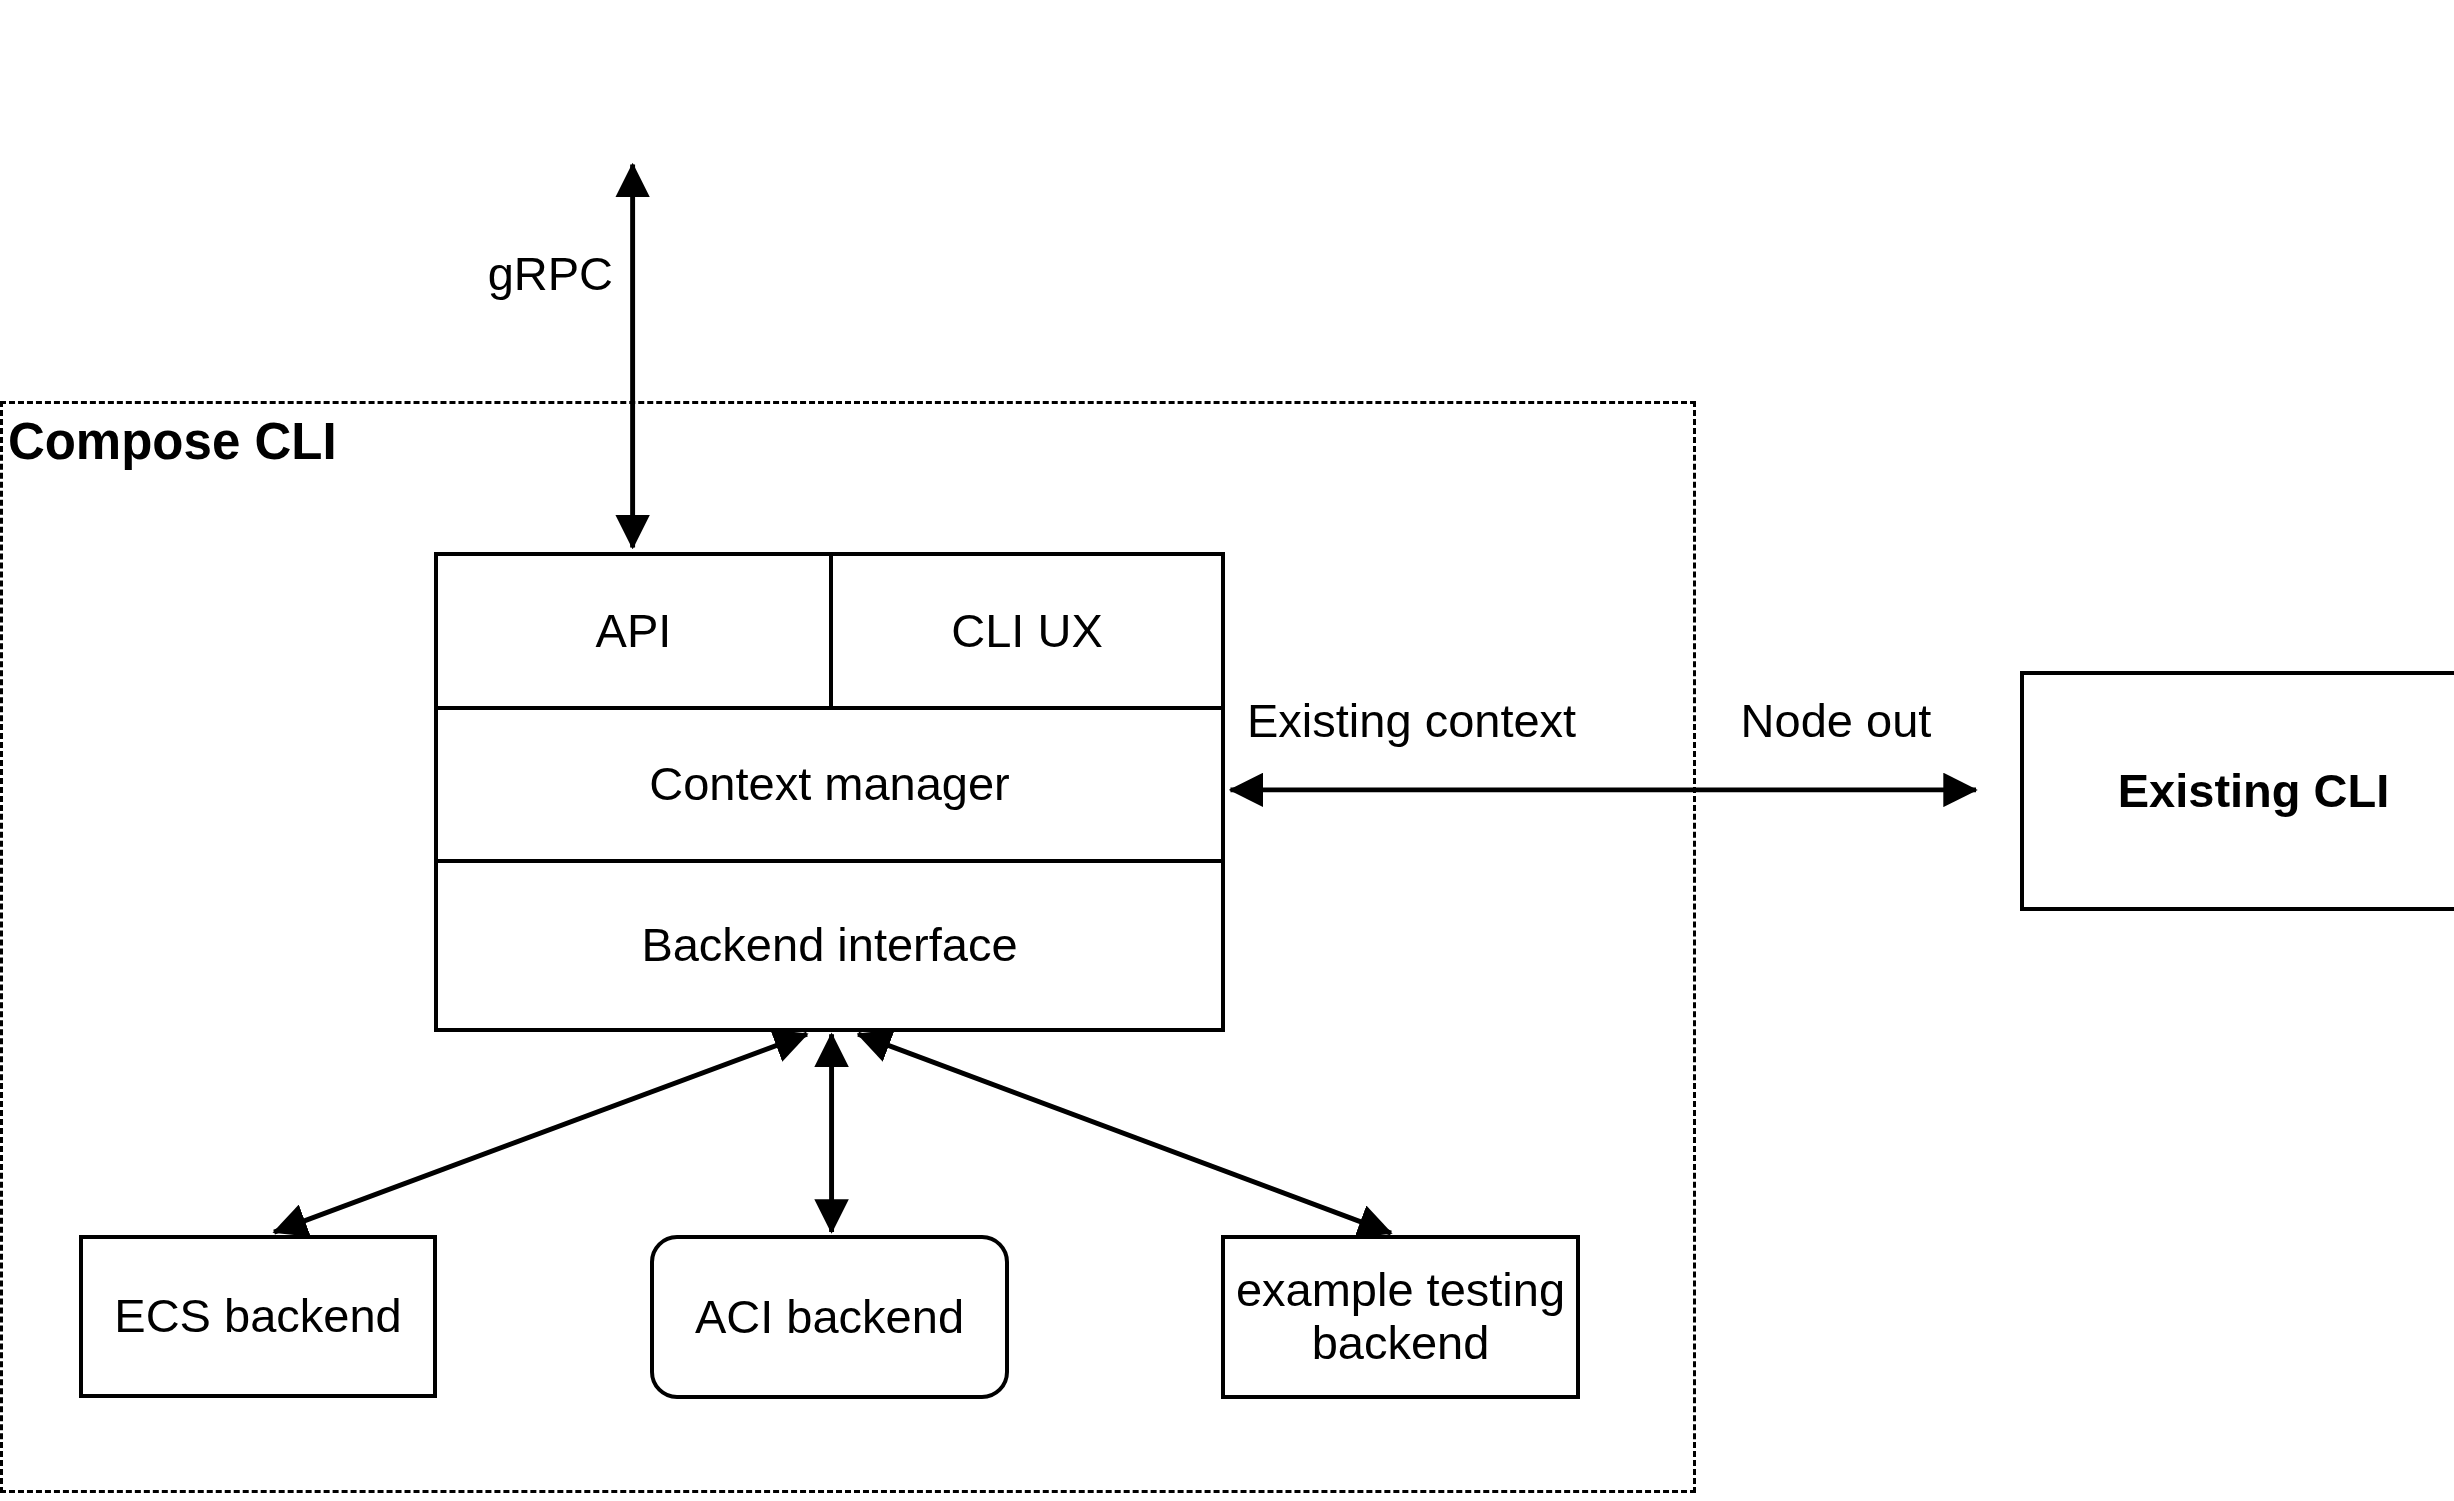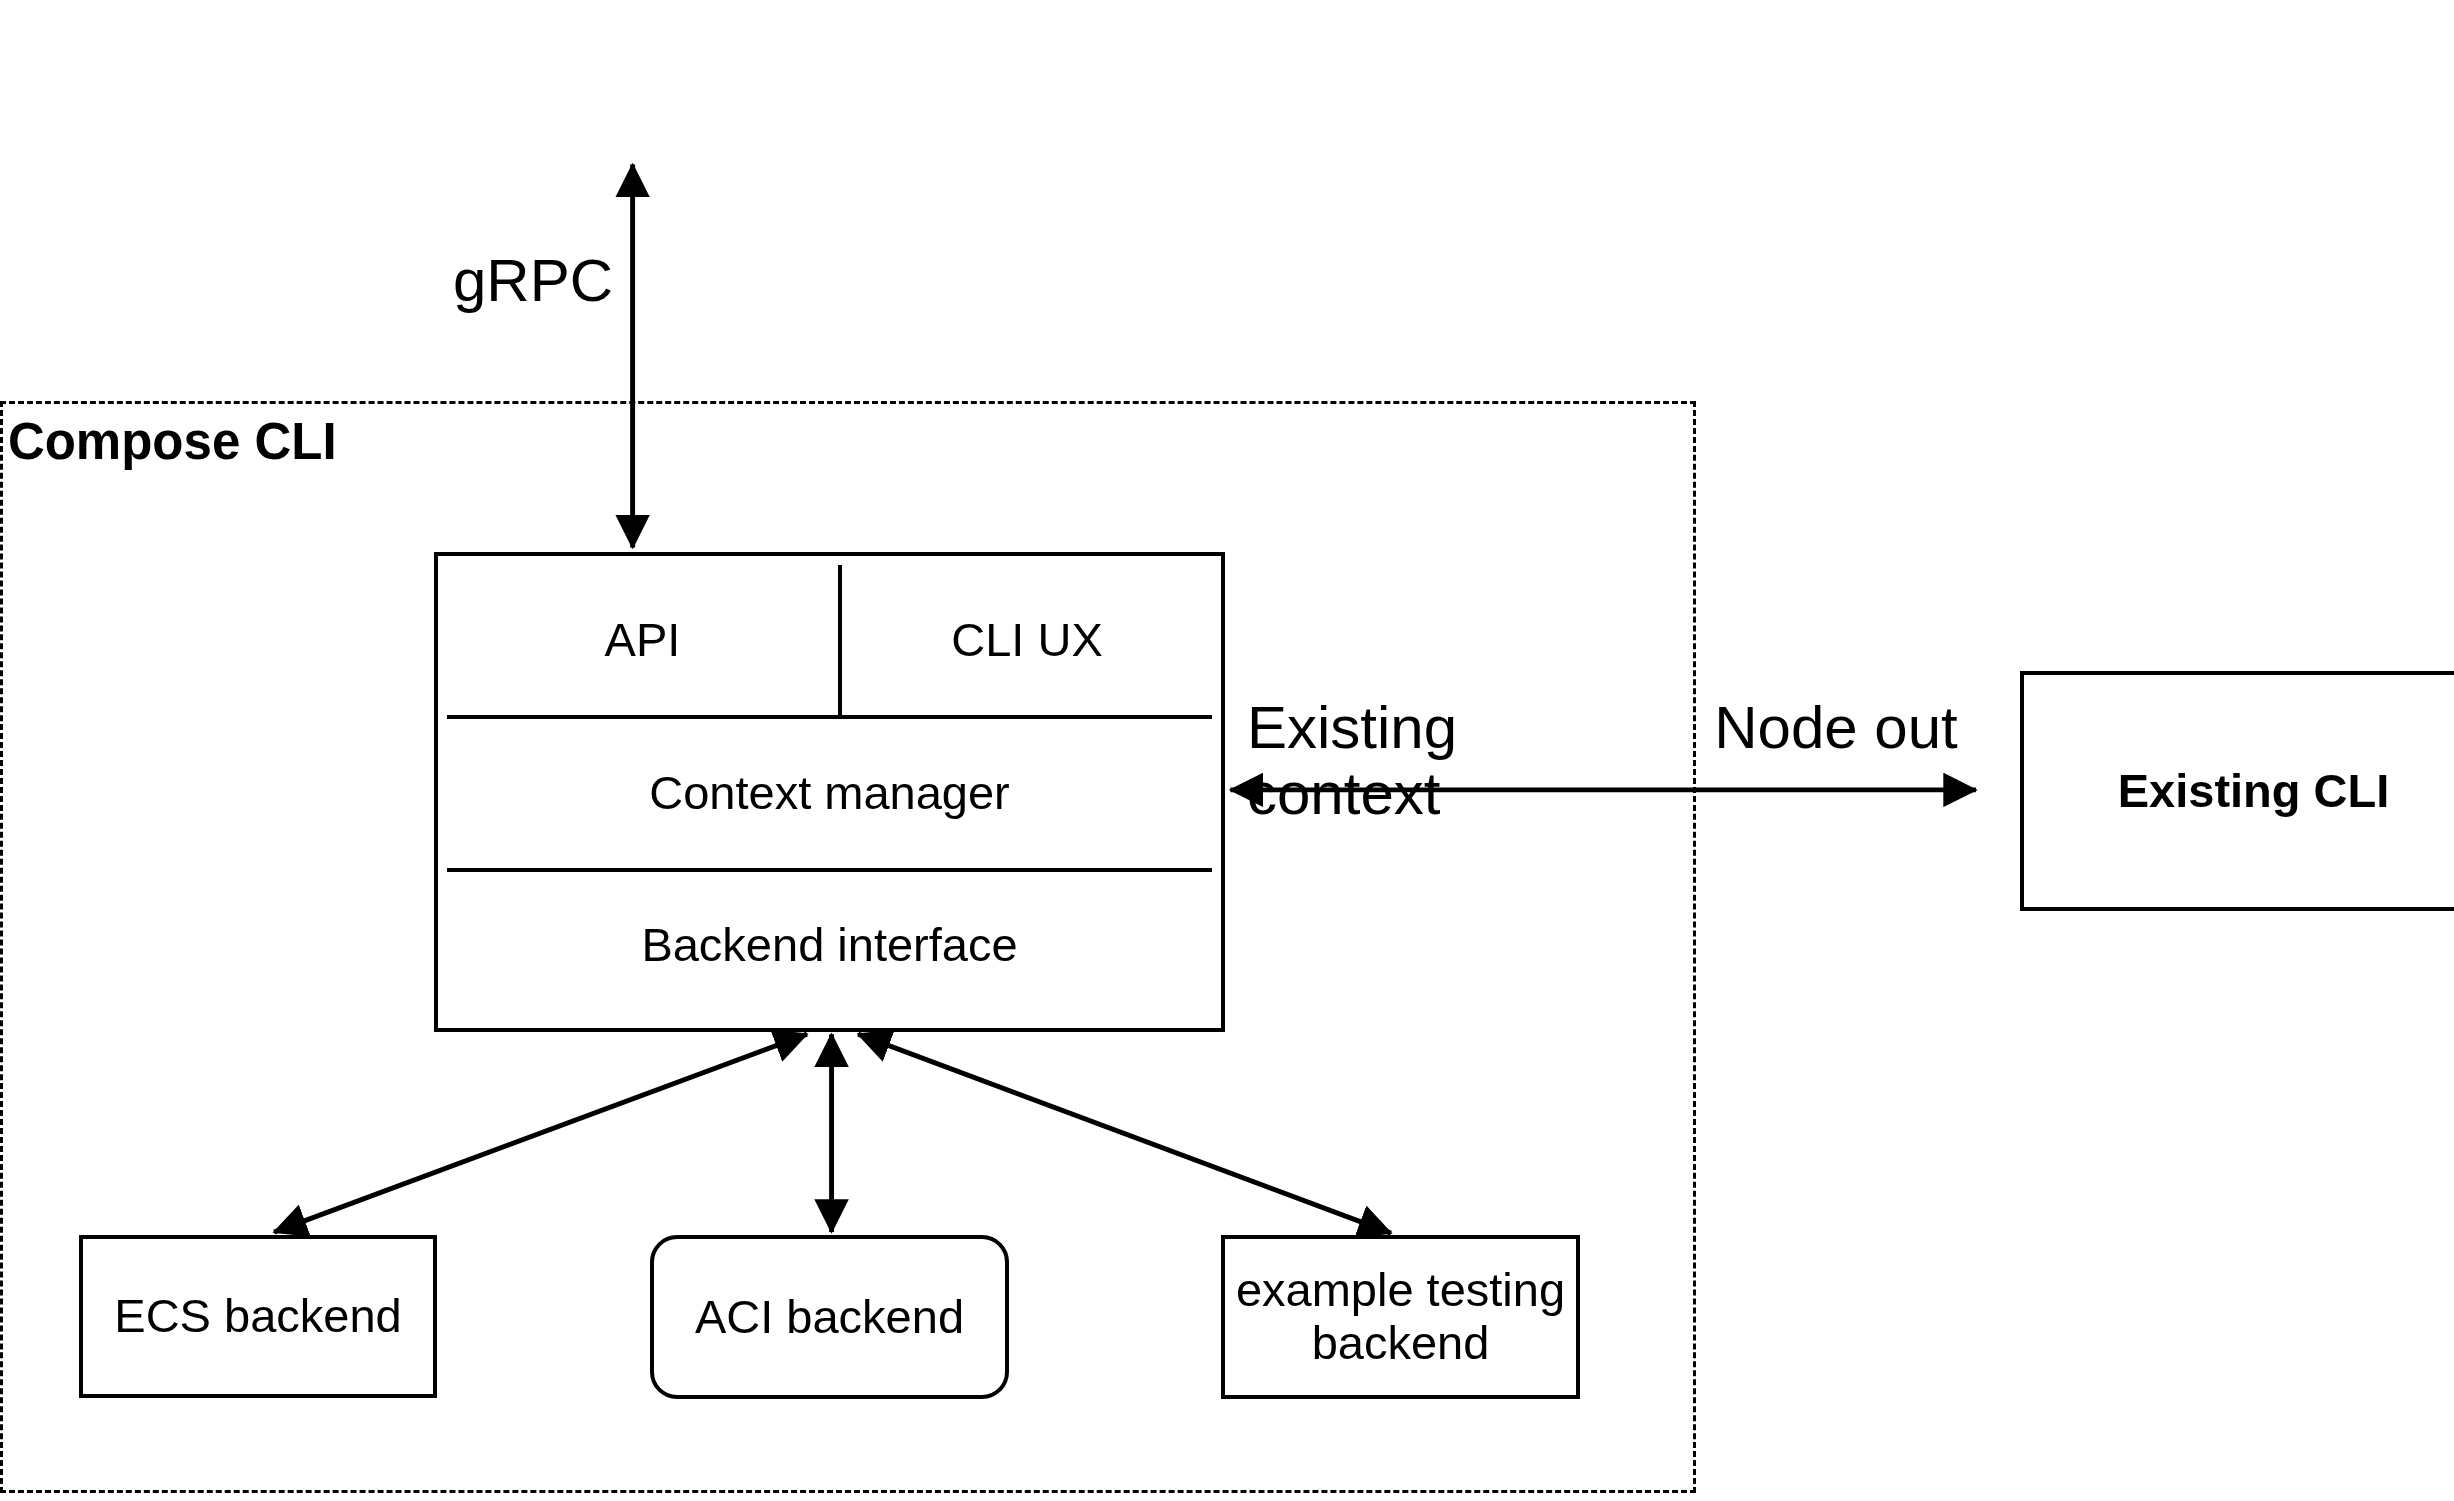--- a/index.html
+++ b/index.html
@@ -48,21 +48,21 @@
     left: 7.9px; top: 412px;
     font-size: 51px;
     font-weight: bold;
     white-space: nowrap;
   }
 
   
   .central {
     left: 434px; top: 552px;
     width: 791px; height: 480px;
-    padding: 9px;
+    padding: 0;
     display: flex;
     flex-direction: column;
     align-items: stretch;
     justify-content: flex-start;
   }
   .central .row-top {
     flex: 0 0 150px;
     display: flex;
     border-bottom: 4.9px solid #000000;
   }
@@ -81,21 +81,21 @@
     display: flex; align-items: center; justify-content: center;
   }
   .central .row-bottom {
     flex: 1;
     display: flex; align-items: center; justify-content: center;
   }
 
   
   .edge-label {
     position: absolute;
-    font-size: 60px;
+    font-size: 47px;
     line-height: 1.1;
   }
   .grpc-label { left: 446px; top: 248px; width: 167px; text-align: right; }
   .existing-context-label { left: 1247px; top: 695px; width: 345px; }
   .shell-out-label { left: 1688px; top: 695px; width: 296px; text-align: center; }
 
   .edge-layer {
     position: absolute;
     left: 0; top: 0;
     width: 2455px; height: 1501px;

